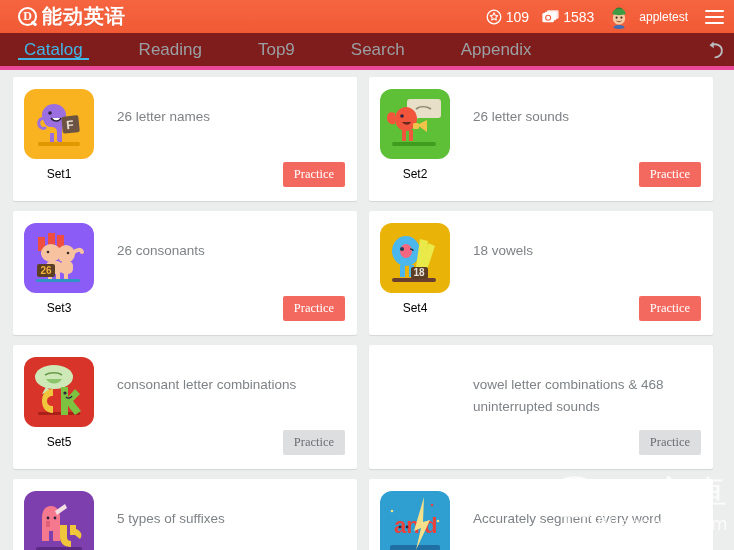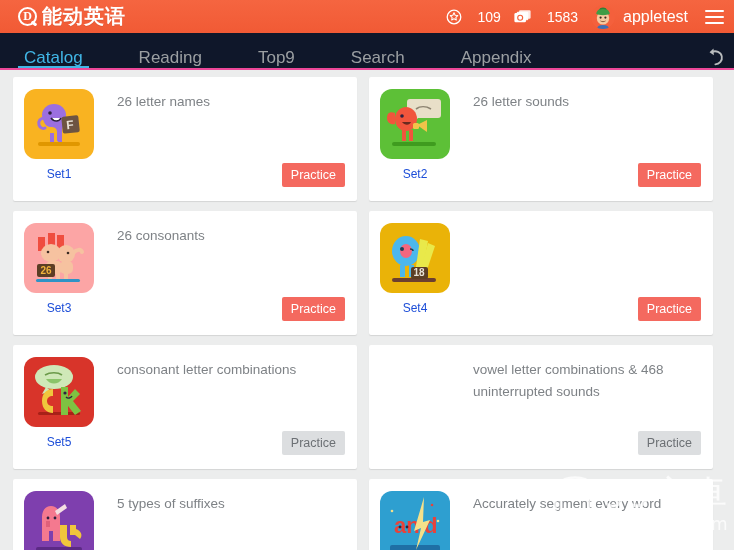--- a/index.html
+++ b/index.html
@@ -73,21 +73,21 @@
   }
   .header-right {
     margin-left: auto;
     display: flex;
     align-items: center;
     gap: 13px;
   }
   .stat {
     display: flex;
     align-items: center;
-    gap: 16px;
+    gap: 4px;
     color: #ffffff;
     font-size: 14px;
   }
   .icon-star {
     width: 16px;
     height: 16px;
     display: block;
   }
   .icon-coins {
     width: 17px;
@@ -97,21 +97,21 @@
   .avatar {
     width: 24px;
     height: 24px;
     border-radius: 50%;
     overflow: hidden;
     flex: 0 0 auto;
     position: relative;
   }
   .username {
     color: #ffffff;
-    font-size: 16px;
+    font-size: 12px;
     margin-left: -5px;
   }
   .hamburger {
     width: 19px;
     height: 14px;
     display: flex;
     flex-direction: column;
     justify-content: space-between;
     margin-left: 4px;
   }
@@ -119,24 +119,24 @@
     display: block;
     height: 2px;
     background: #ffffff;
     border-radius: 1px;
   }
 
   
   .tabbar {
     position: relative;
     height: 37px;
-    background: #0f172a;
-    border-bottom: 2px solid #ec4899;
-    display: flex;
-    align-items: flex-end;
+    background: #7f1d1d;
+    border-bottom: 4px solid #ec4899;
+    display: flex;
+    align-items: center;
     padding-left: 18px;
     box-sizing: border-box;
   }
   .tab {
     position: relative;
     display: flex;
     align-items: center;
     padding: 0 6px;
     margin-right: 44px;
     color: #9b9fa2;
@@ -201,47 +201,47 @@
     width: 70px;
     height: 70px;
     border-radius: 12px;
     position: relative;
     overflow: hidden;
     margin: 0 auto;
   }
   .card-set {
     margin-top: 8px;
     font-size: 12px;
-    color: #1d4ed8;
+    color: #000000;
     text-align: center;
   }
   .card-title {
     position: absolute;
     left: 104px;
-    top: 14px;
+    top: 29px;
     right: 14px;
     font-size: 13.5px;
     line-height: 22px;
     color: #7e8286;
   }
   .practice-btn {
     position: absolute;
     right: 12px;
     bottom: 14px;
     min-width: 62px;
     padding: 5px 9px;
     border-radius: 2px;
     background: #f4695f;
     color: #ffffff;
     font-size: 12.5px;
     text-align: center;
     cursor: pointer;
     box-sizing: border-box;
     border: none;
-    font-family: Liberation Sans, sans-serif;
+    font-family: Liberation Serif, serif;
   }
   .practice-btn.disabled {
     background: #dcdee0;
     color: #6c7074;
     cursor: default;
   }
 
   
   .watermark {
     position: absolute;
@@ -393,21 +393,21 @@
             </svg>
           </div>
           <div class="card-set">Set2</div>
         </div>
         <div class="card-title">26 letter sounds</div>
         <button class="practice-btn">Practice</button>
       </div>
 
       <div class="card">
         <div class="card-icon-wrap">
-          <div class="card-icon" style="background:#fca5a5">
+          <div class="card-icon" style="background:#8b5cf6">
             <svg class="art" viewBox="0 0 70 70">
               <rect x="12" y="56" width="44" height="3" rx="1.5" fill="#2f93c6"></rect>
               <path d="M14 14h7v14h-7z" fill="#ef4d3f"></path>
               <path d="M24 10h7v18h-7z" fill="#ef4d3f"></path>
               <path d="M33 12h7v16h-7z" fill="#ef4d3f"></path>
               <ellipse cx="27" cy="30" rx="10" ry="9" fill="#f6c2a0"></ellipse>
               <ellipse cx="42" cy="31" rx="9" ry="9" fill="#f6c2a0"></ellipse>
               <rect x="22" y="38" width="16" height="13" rx="5" fill="#f6c2a0"></rect>
               <rect x="36" y="38" width="13" height="13" rx="5" fill="#f6c2a0"></rect>
               <path d="M49 30c4-4 8-4 9-1" stroke="#f6c2a0" stroke-width="4" fill="none" stroke-linecap="round"></path>
@@ -438,20 +438,21 @@
               <path d="M40 16l8 2-5 28-7-2z" fill="#e9e94a"></path>
               <path d="M48 20l7 3-8 24-6-2z" fill="#e9e94a"></path>
               <circle cx="22" cy="26" r="2" fill="#1f3f56"></circle>
               <path d="M30 26c2 0 3 1 3 2" stroke="#1f3f56" stroke-width="1.6" fill="none"></path>
               <rect x="31" y="44" width="17" height="12" rx="2" fill="#5c3e25"></rect>
               <text x="39" y="53" font-size="10" font-family="Liberation Sans, sans-serif" font-weight="bold" fill="#e8e2d8" text-anchor="middle">18</text>
             </svg>
           </div>
           <div class="card-set">Set4</div>
         </div>
+        <div class="card-title">18 vowels</div>
         <button class="practice-btn">Practice</button>
       </div>
 
       <div class="card">
         <div class="card-icon-wrap">
           <div class="card-icon" style="background:#d8342a">
             <svg class="art" viewBox="0 0 70 70">
               <rect x="14" y="55" width="42" height="3" rx="1.5" fill="#a82018"></rect>
               <ellipse cx="30" cy="20" rx="19" ry="12" fill="#cfe8b8"></ellipse>
               <path d="M22 30l-4 7 9-3z" fill="#cfe8b8"></path>

